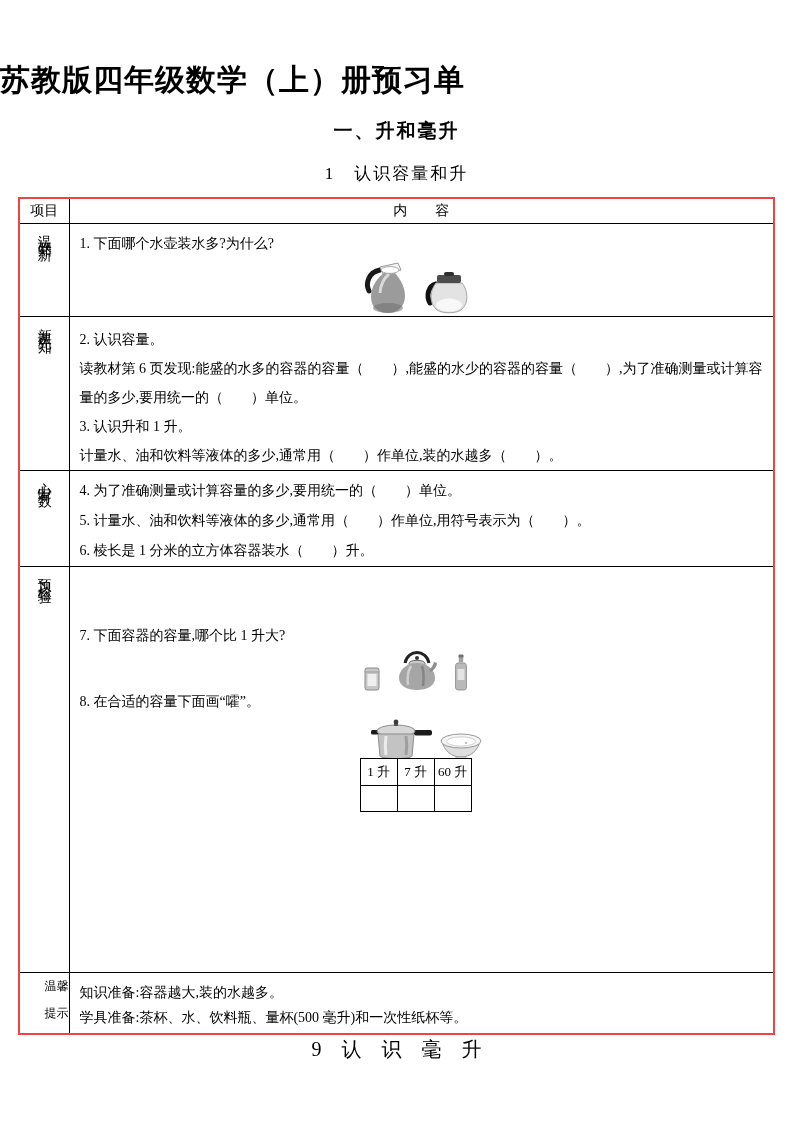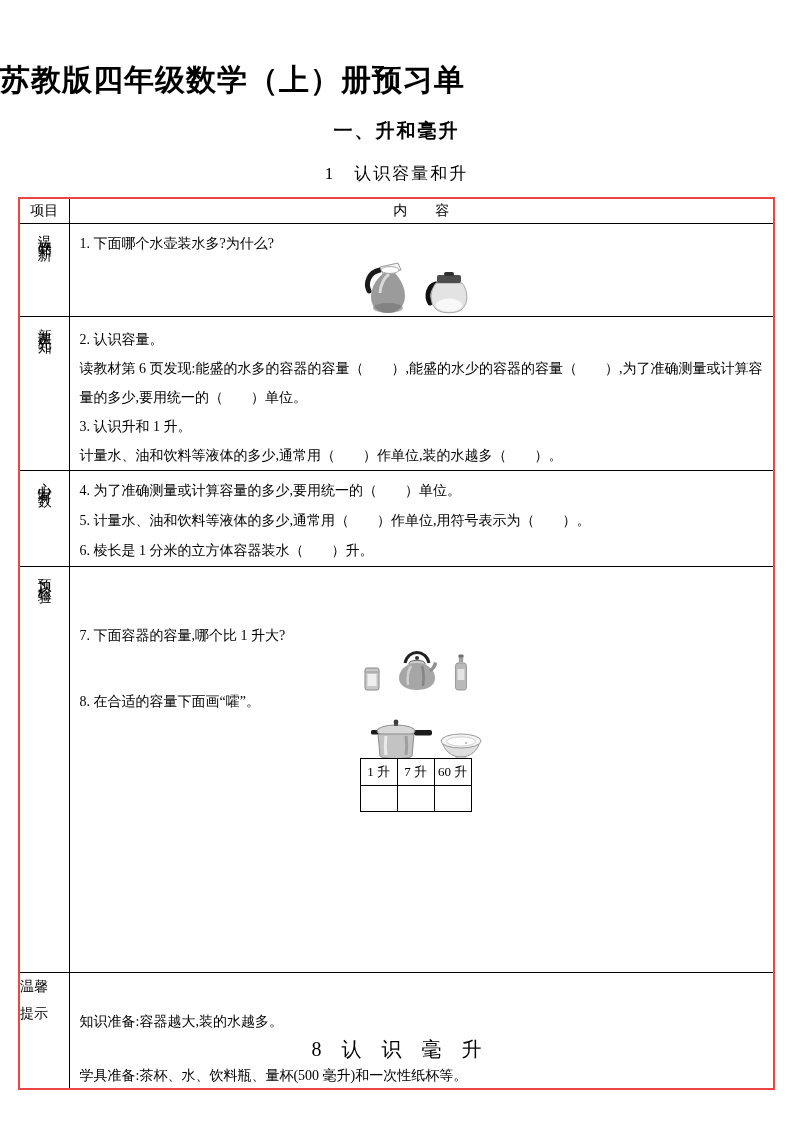--- a/index.html
+++ b/index.html
@@ -24,37 +24,37 @@
   col.labcol { width:50px; }
 
   tr.head th { height:25px; vertical-align:middle; text-align:center; font-weight:normal; font-size:14px; }
 
   td.lab { vertical-align:middle; text-align:center; }
   .vert {
     writing-mode:vertical-rl; text-orientation:upright;
     margin:0 auto; font-size:14px; letter-spacing:4px; line-height:1;
   }
   td.lab5 { vertical-align:middle; }
-  td.lab5 .lablines { text-align:left; font-size:14px; line-height:27px; }
+  td.lab5 .lablines { text-align:right; font-size:12px; line-height:27px; }
 
   td.cont { position:relative; font-size:14px; }
   .line { padding:0 10px; }
 
   
   td.r1 { height:93px; }
   td.r1 .line { padding-top:11px; }
   td.r2 { height:147px; }
   td.r2 .line { line-height:29px; }
   td.r2 .pad  { padding-top:8px; }
   td.r3 { height:90px; }
   td.r3 .line { line-height:30px; }
   td.r3 .pad  { padding-top:5px; }
   td.r4 { height:406px; }
   td.r5 { height:62px; }
-  td.r5 .line { line-height:25px;margin-top:29px; }
+  td.r5 .line { line-height:25px; }
   td.r5 .pad  { padding-top:7px; }
 
   .imgrow { display:flex; align-items:flex-end; }
   .r1imgs { position:absolute; left:290px; top:34px; gap:9px; }
   .q7line { position:absolute; left:0; top:60px; }
   .q7imgs { position:absolute; left:294px; top:78px; gap:14px; }
   .q8line { position:absolute; left:0; top:126px; }
   .q8imgs { position:absolute; left:300px; top:152px; gap:4px; }
 
   table.mini {
@@ -236,15 +236,15 @@
         </div>
       </td>
       <td class="cont r5">
         <div class="line pad">知识准备:容器越大,装的水越多。</div>
         <div class="line">学具准备:茶杯、水、饮料瓶、量杯(500 毫升)和一次性纸杯等。</div>
       </td>
     </tr>
   </tbody>
     </table>
 
-  <div class="next">8　认　识　毫　升</div>
+  <div class="next">9　认　识　毫　升</div>
 
 </div>
 
 </body></html>

